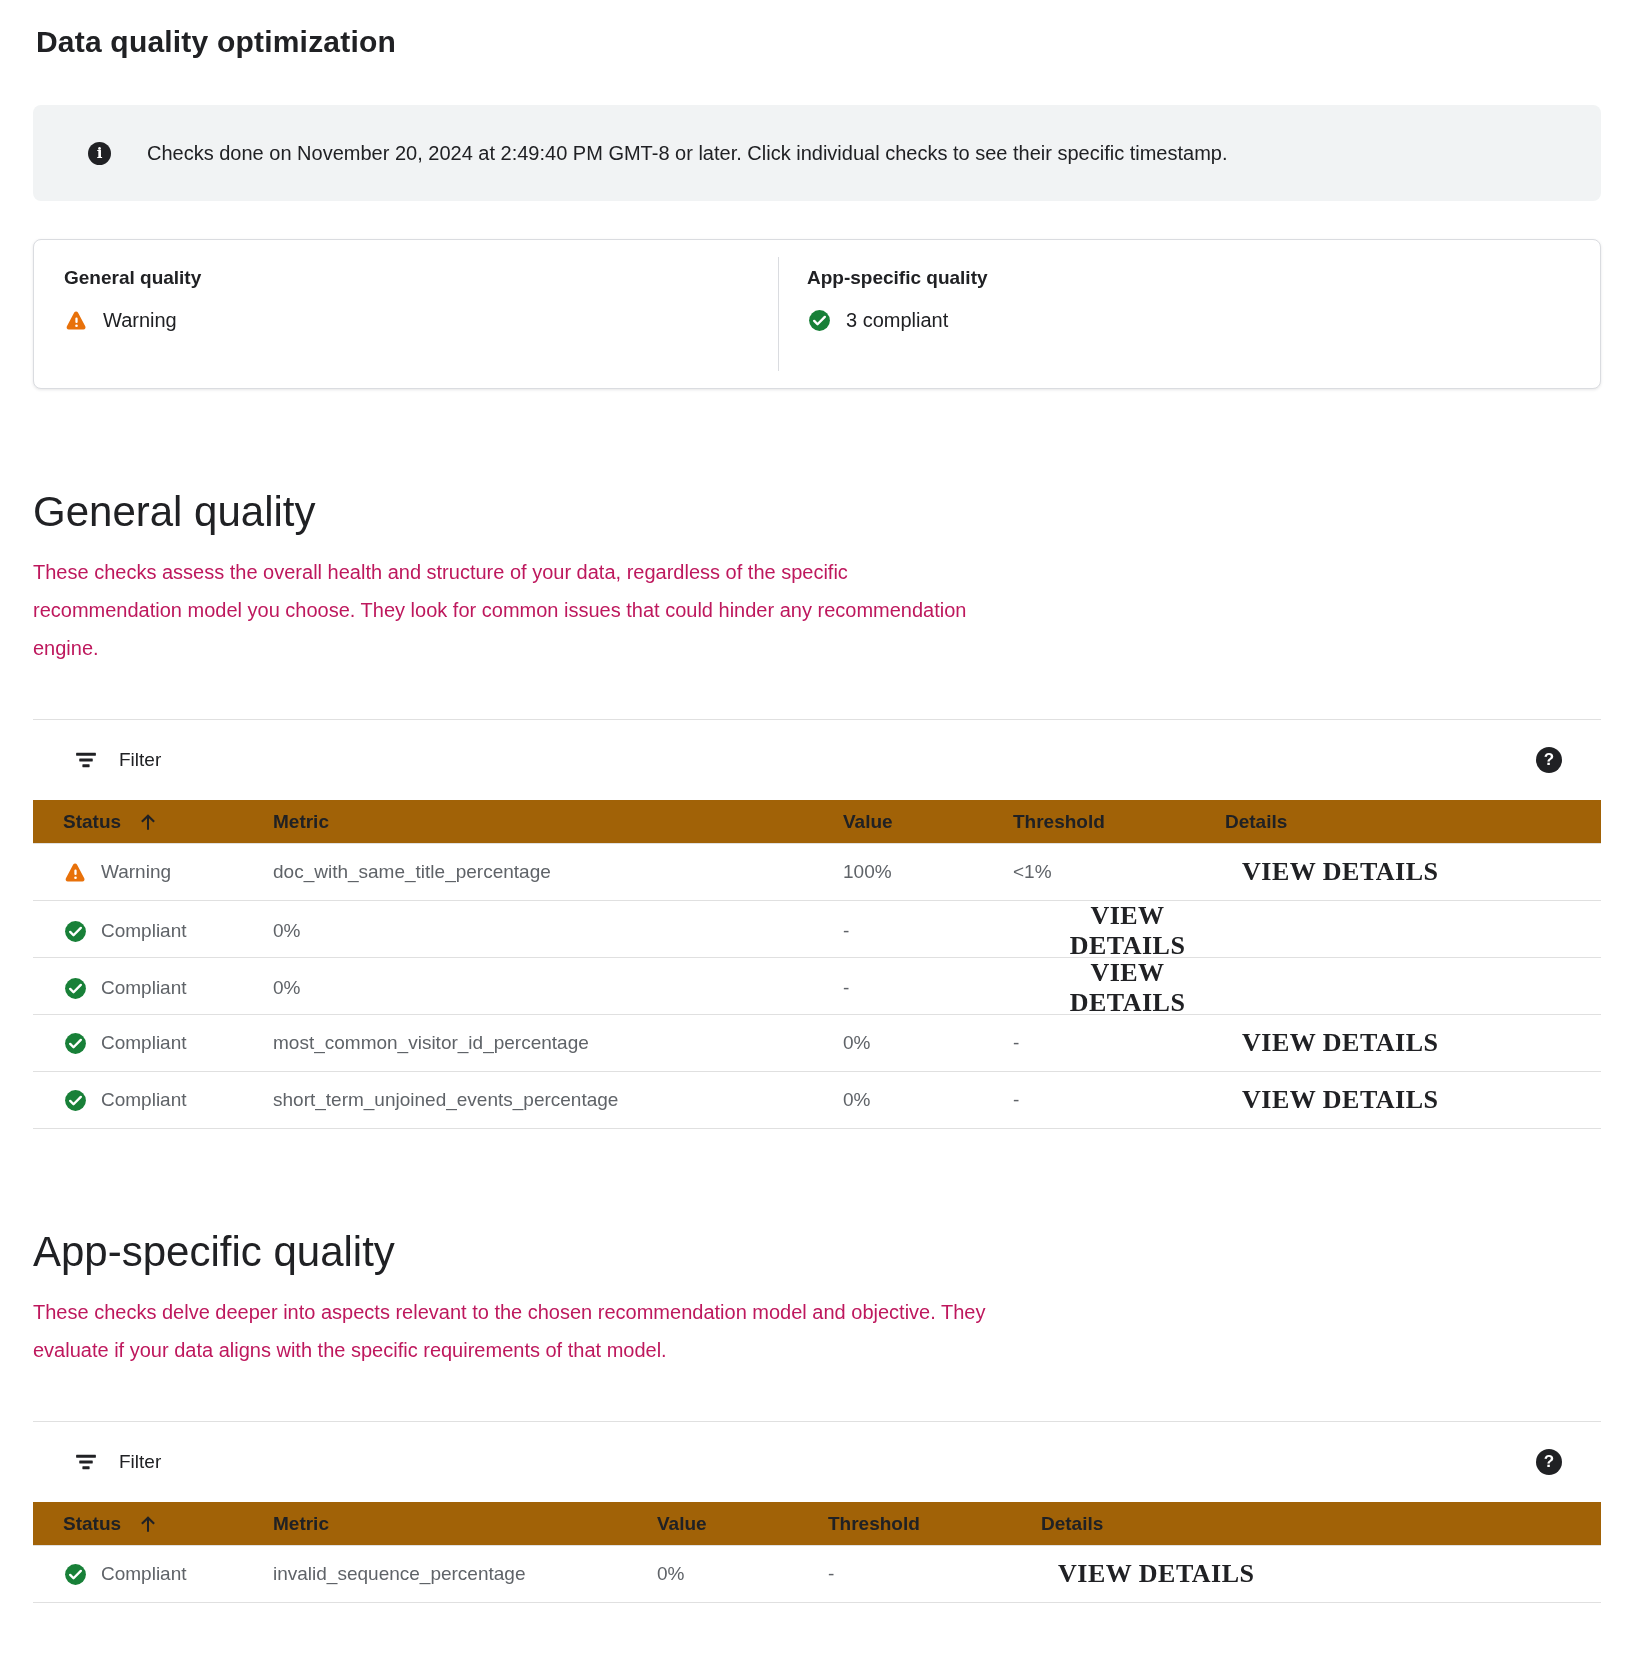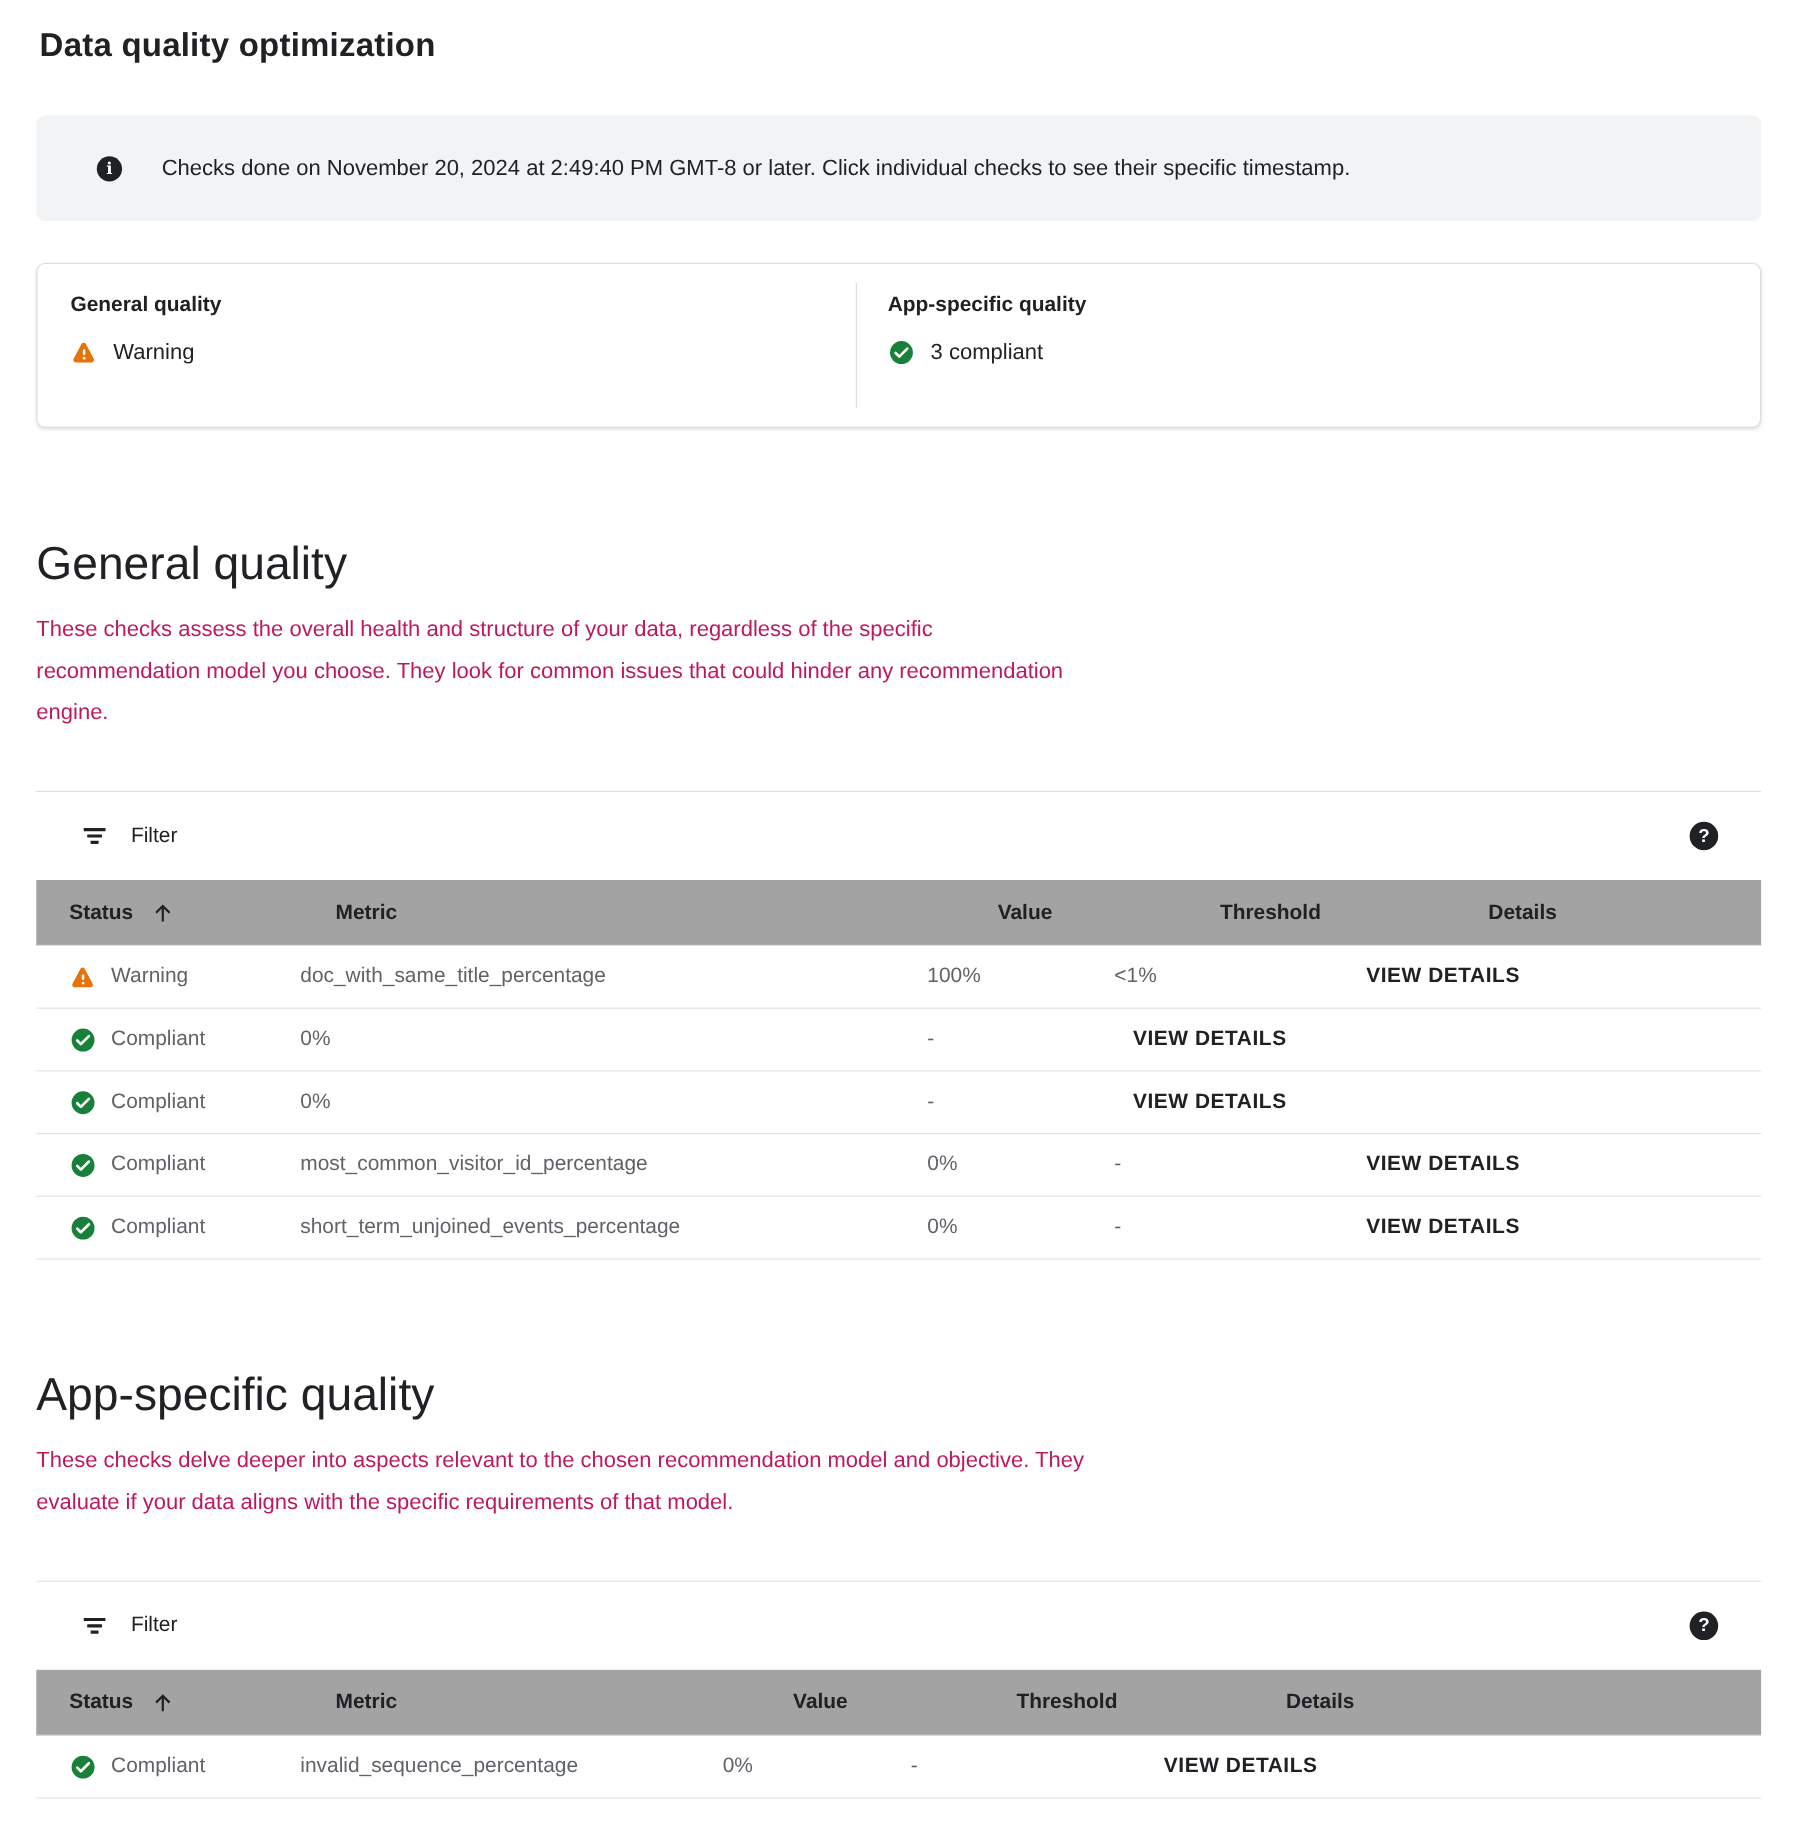--- a/index.html
+++ b/index.html
@@ -114,43 +114,42 @@
   .filter-glyph { width: 22px; height: 18px; display: block; }
 
   .thead, .tr {
     display: grid;
     align-items: center;
     padding-left: 30px;
   }
   .grid-a { grid-template-columns: 210px 570px 170px 212px 1fr; }
   .grid-b { grid-template-columns: 210px 384px 171px 213px 1fr; }
   .thead {
-    background: #a3a3a3;
-    height: 60px;
+    background: #a16207;
+    height: 44px;
     border-bottom: 1px solid #e0e0e0;
     font-size: 19px;
     font-weight: 600;
     color: #202124;
-    gap: 32px;
   }
   .th-status { display: flex; align-items: center; gap: 16px; cursor: pointer; }
   .sort-arrow { width: 22px; height: 22px; display: block; fill: #202124; }
   .tr {
     height: 57px;
     border-bottom: 1px solid #e0e0e0;
     font-size: 19px;
     color: #5f6368;
   }
   .status-cell { display: flex; align-items: center; gap: 13px; }
   .view-details {
     background: none;
     border: none;
     padding: 0 0 0 17px;
-    font-family: Liberation Sans, sans-serif;
-    font-size: 19px;
+    font-family: Liberation Serif, serif;
+    font-size: 26px;
     font-weight: 700;
     letter-spacing: 0.5px;
     color: #202124;
     cursor: pointer;
     text-transform: uppercase;
   }
 </style>
 </head>
 <body>
 

